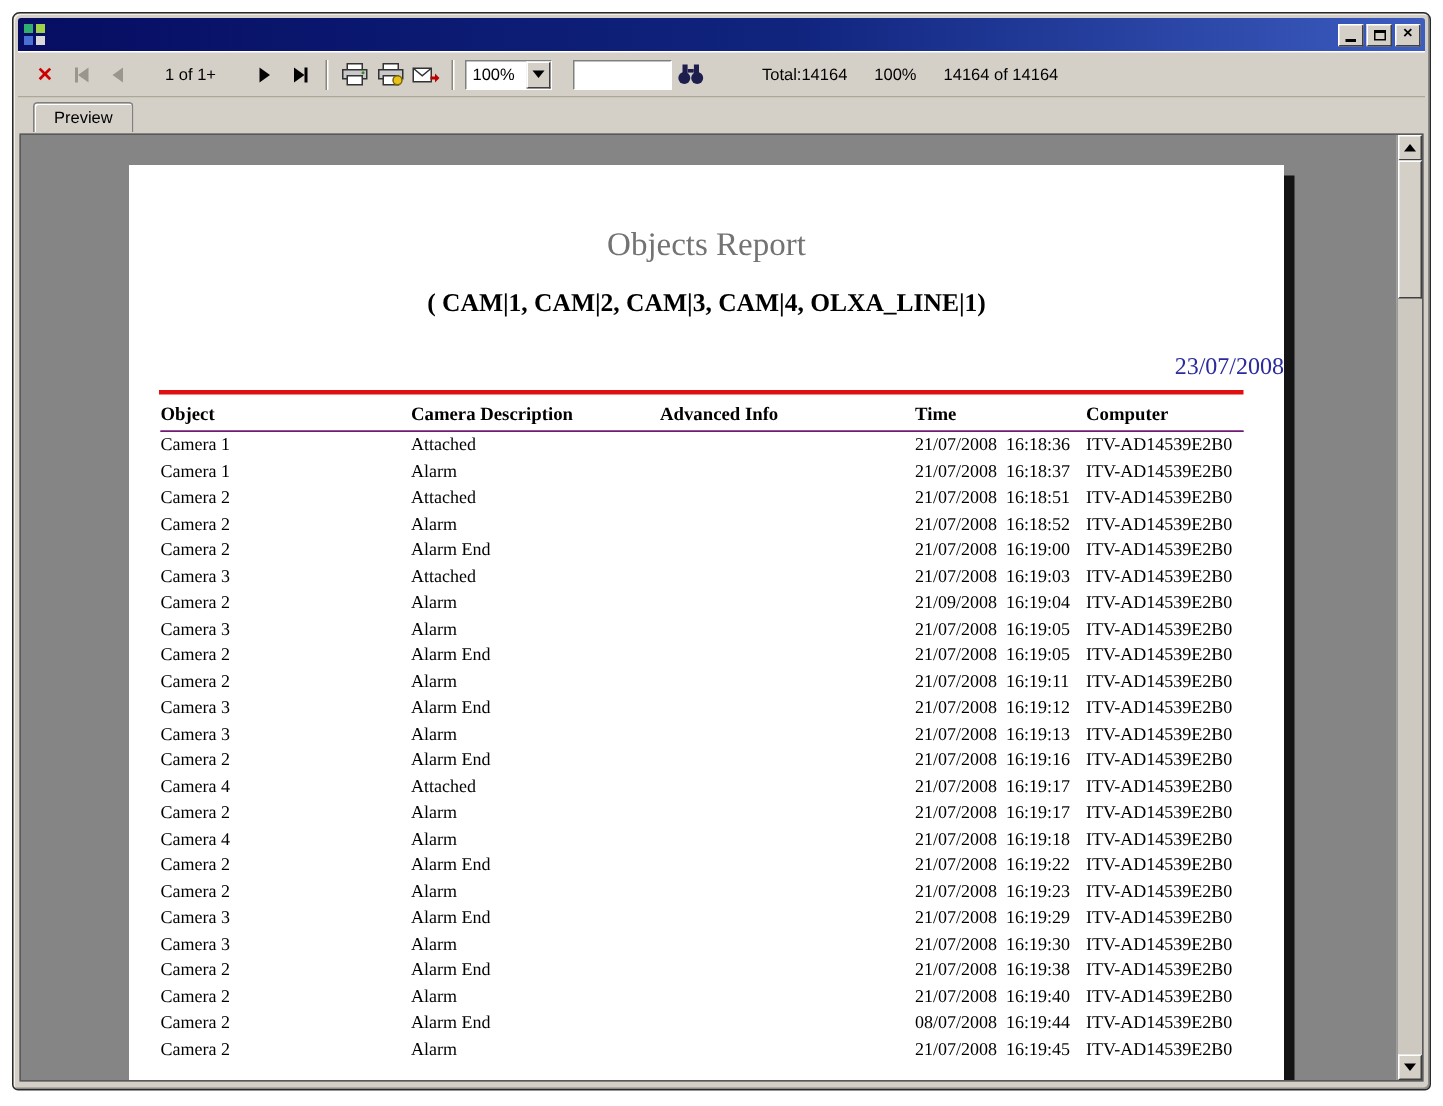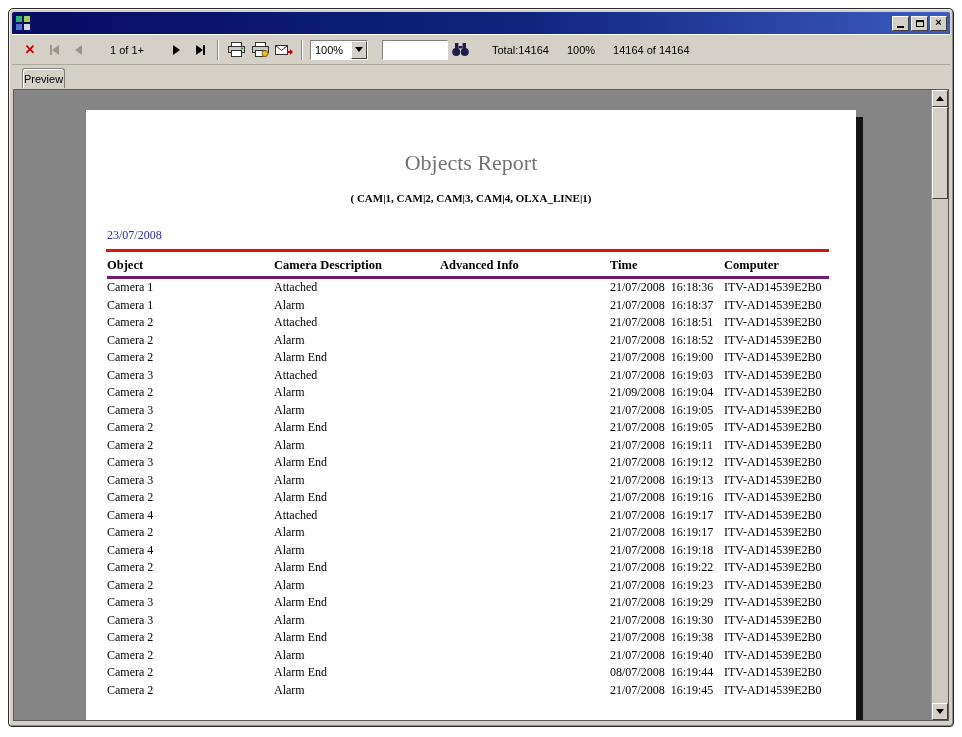--- a/index.html
+++ b/index.html
@@ -76,31 +76,31 @@
   }
   .tri-down { width: 0; height: 0; border-left: 4px solid transparent; border-right: 4px solid transparent; border-top: 5px solid #000; }
 
   .search-input {
     width: 66px; height: 20px; margin-left: 14px;
     border: 1px solid; border-color: #808080 #ffffff #ffffff #808080;
     font-size: 11px; padding: 0 3px;
     font-family: "Liberation Sans", sans-serif;
   }
   .stat { margin-left: 18px; white-space: nowrap; }
-  .stat.first { margin-left: 20px; }
+  .stat.first { margin-left: 36px; }
 
   
   .tabstrip {
     height: 23px;
     display: flex; align-items: flex-end;
     padding-left: 10px;
     background: #d4d0c8;
   }
   .tab {
-    height: 20px; padding: 0 1px;
+    height: 20px; padding: 0 13px;
     background: #d4d0c8;
     border: 1px solid #808080; border-bottom: none;
     border-radius: 3px 3px 0 0;
     box-shadow: inset 1px 1px 0 #ffffff;
     display: flex; align-items: center;
     font-size: 11px;
     position: relative; z-index: 2;
   }
 
   
@@ -117,36 +117,36 @@
     box-shadow: 7px 7px 0 #141414;
     font-family: "Liberation Serif", "DejaVu Serif", serif;
     color: #000;
   }
   .report-title {
     margin-top: 40px; text-align: center;
     font-size: 22px; color: #737373;
   }
   .report-subtitle {
     margin-top: 16px; text-align: center;
-    font-size: 11px; font-weight: bold; white-space: pre;
+    font-size: 17px; font-weight: bold; white-space: pre;
   }
   .report-daterange {
     margin-top: 18px; text-align: center;
     font-size: 13px; font-weight: bold; white-space: pre;
   }
   .group-date {
     margin: 24px 0 6px 21px;
-    font-size: 12px; color: #2b2b9e;
+    font-size: 16px; color: #2b2b9e; text-align: right;
   }
   .red-rule { height: 3px; background: #e01010; margin: 0 27px 0 20px; }
 
   table.report { border-collapse: collapse; margin: 3px 27px 0 21px; width: 722px; table-layout: fixed; }
   table.report th {
     text-align: left; font-size: 12.5px; font-weight: bold;
-    border-bottom: 3px solid #701a75;
+    border-bottom: 1px solid #701a75;
     padding: 3px 0 3px;
   }
   table.report td {
     font-size: 12px; padding: 1px 0 1.5px;
     white-space: pre; overflow: hidden;
   }
   col.c-object { width: 167px; }
   col.c-event  { width: 166px; }
   col.c-adv    { width: 170px; }
   col.c-time   { width: 114px; }

